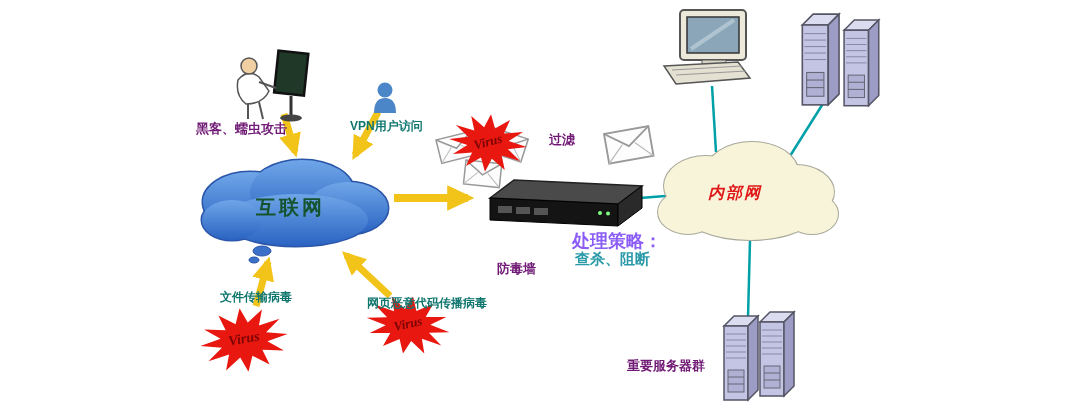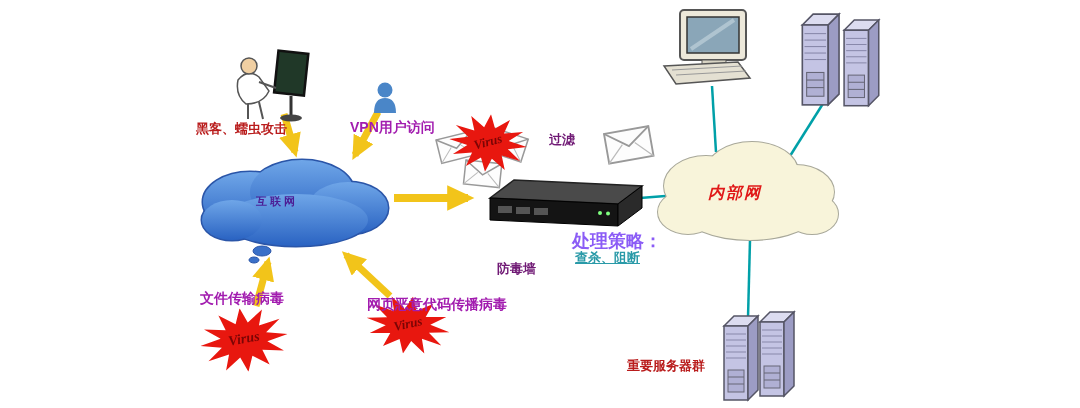--- a/index.html
+++ b/index.html
@@ -2,26 +2,26 @@
 <html><head>
 <meta charset="utf-8">
 <style>
   html,body{margin:0;padding:0;background:#fff;}
   #stage{
     position:relative;width:1080px;height:408px;background:#ffffff;
     overflow:hidden;font-family:"Liberation Sans",sans-serif;
   }
   #art{position:absolute;left:0;top:0;}
   .lbl{position:absolute;font-weight:bold;white-space:nowrap;line-height:1.2;}
-  .navy{color:#b91c1c;font-size:13px;}
-  .navy-sm{color:#a21caf;font-size:14px;}
+  .navy{color:#701a75;font-size:13px;}
+  .navy-sm{color:#0f766e;font-size:12px;}
   .red{color:#701a75;font-size:13px;}
   .maroon{color:#8b5cf6;font-size:18px;}
-  .teal{color:#2a9aa8;font-size:13px;text-decoration:underline;}
-  .cloud-label-internet{color:#4c1d95;font-size:11px;letter-spacing:3px;}
+  .teal{color:#2a9aa8;font-size:15px;}
+  .cloud-label-internet{color:#14532d;font-size:20px;letter-spacing:3px;}
   .cloud-label-intranet{color:#e01818;font-size:16px;letter-spacing:2px;font-style:italic;}
   .star{
     position:absolute;background:#e8170f;
     clip-path:polygon(100% 50%,76.1% 57%,93.3% 75%,69.1% 69.1%,75% 93.3%,57% 76.1%,
       50% 100%,43% 76.1%,25% 93.3%,30.9% 69.1%,6.7% 75%,23.9% 57%,0% 50%,23.9% 43%,
       6.7% 25%,30.9% 30.9%,25% 6.7%,43% 23.9%,50% 0%,57% 23.9%,75% 6.7%,69.1% 30.9%,
       93.3% 25%,76.1% 43%);
   }
   .virus-text{
     position:absolute;color:#7a0505;font-weight:bold;font-style:italic;
@@ -168,17 +168,17 @@
   <div class="virus-text" style="left:370px;top:316px;width:76px;font-size:13px;transform:rotate(-12deg);">Virus</div>
 
   <div class="lbl navy" style="left:196px;top:121px;">黑客、蠕虫攻击</div>
   <div class="lbl navy-sm" style="left:350px;top:119px;">VPN用户访问</div>
   <div class="lbl cloud-label-internet" style="left:256px;top:195px;">互联网</div>
   <div class="lbl red" style="left:549px;top:132px;">过滤</div>
   <div class="lbl red" style="left:497px;top:229px;margin-top:32px;">防毒墙</div>
   <div class="lbl maroon" style="left:572px;top:231px;">处理策略：</div>
   <div class="lbl teal" style="left:575px;top:250px;">查杀、阻断</div>
   <div class="lbl cloud-label-intranet" style="left:708px;top:183px;">内部网</div>
-  <div class="lbl navy-sm" style="left:200px;top:290px;">文件传输病毒</div>
+  <div class="lbl navy-sm" style="left:220px;top:290px;">文件传输病毒</div>
   <div class="lbl navy-sm" style="left:367px;top:296px;">网页恶意代码传播病毒</div>
   <div class="lbl navy" style="left:627px;top:358px;text-align:center;">重要服务器群</div>
 
 </div>
 
 </body></html>

